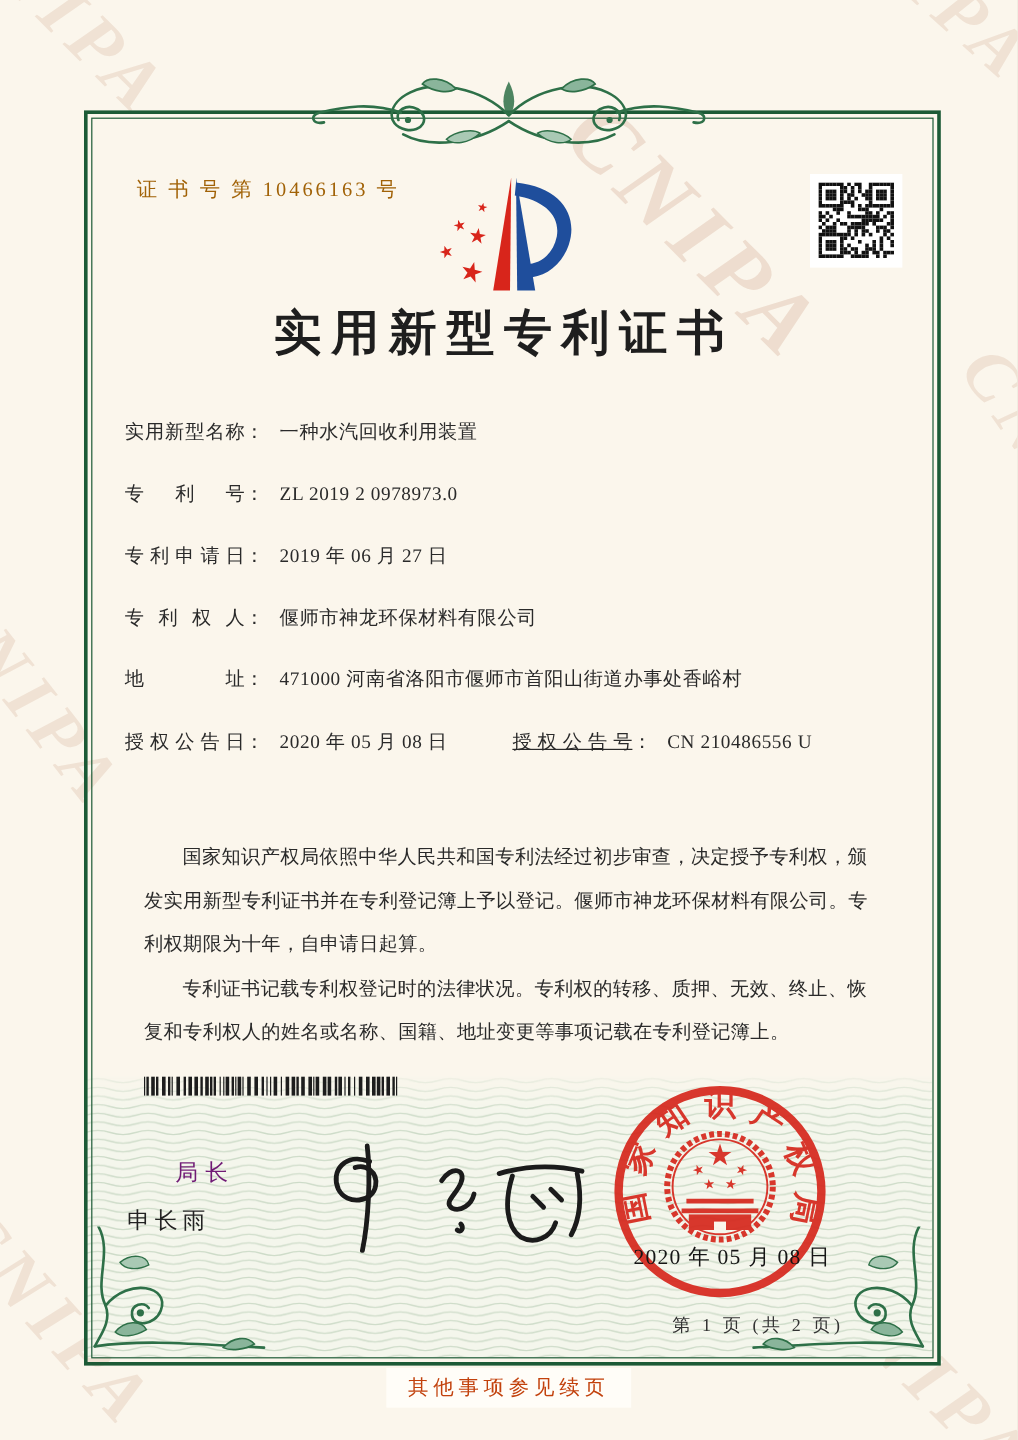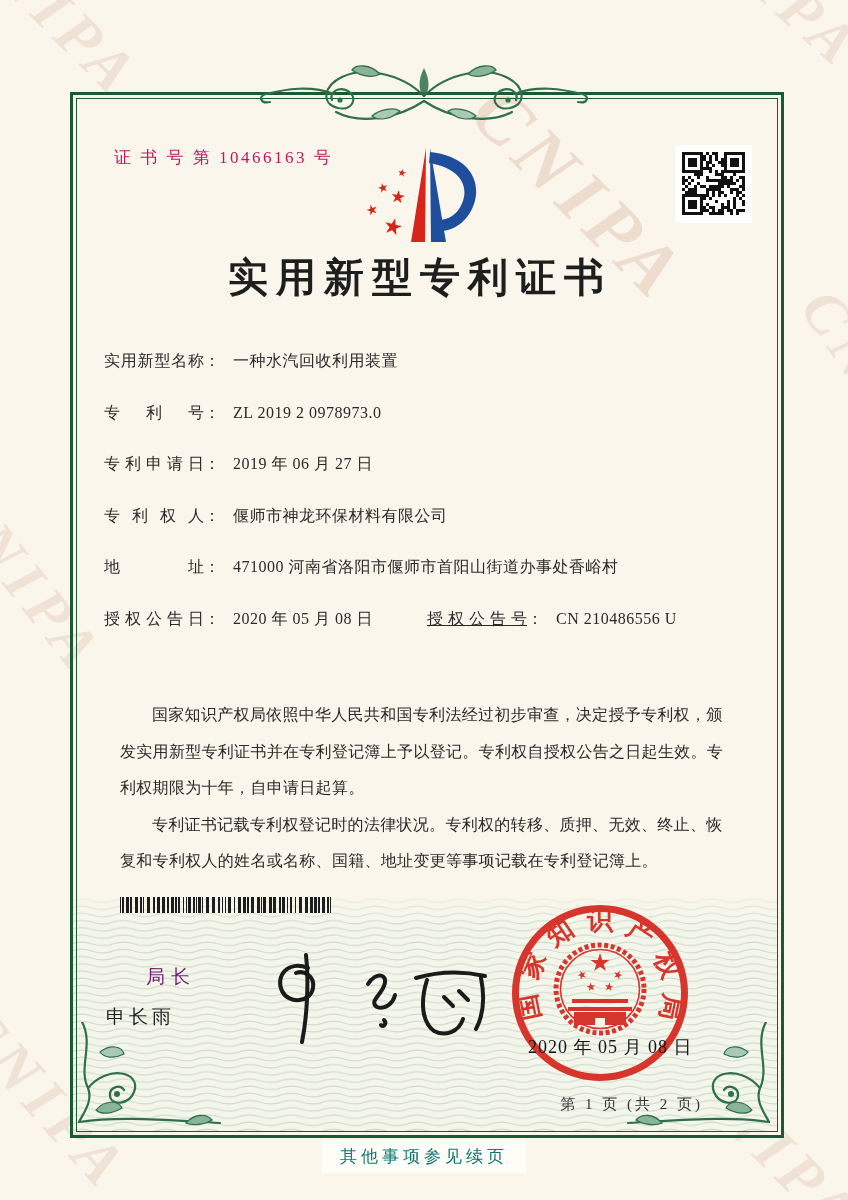--- a/index.html
+++ b/index.html
@@ -17,21 +17,21 @@
   
   .waves{position:absolute;left:71px;top:897px;width:706px;height:234px;z-index:2;}
   
   .frame{position:absolute;left:70px;top:92px;width:708px;height:1040px;
     border:3px solid #1c5a36;z-index:3;pointer-events:none;}
   .frame-inner{position:absolute;left:3px;top:3px;right:3px;bottom:3px;
     border:1px solid #1c5a36;}
   .ornament{position:absolute;z-index:4;pointer-events:none;}
   
   .content{position:absolute;left:0;top:0;width:848px;height:1200px;z-index:5;}
-  .cert-no{position:absolute;left:114px;top:146px;font-size:17px;letter-spacing:2.5px;color:#be185d;text-align:right;}
+  .cert-no{position:absolute;left:114px;top:146px;font-size:17px;letter-spacing:2.5px;color:#a16207;text-align:right;}
   .logo{position:absolute;left:350px;top:140px;}
   .qrbox{position:absolute;left:675px;top:145px;width:77px;height:78px;background:#ffffff;}
   .doc-title{position:absolute;left:0;top:250px;width:832px;text-align:center;
     font-size:40px;font-weight:bold;letter-spacing:8px;padding-left:8px;box-sizing:border-box;color:#1e1e1e;}
   .fields{position:absolute;left:104px;top:350px;width:640px;font-size:16px;color:#2a2a2a;}
   .frow{margin-bottom:29.5px;line-height:22px;white-space:nowrap;}
   .flabel{display:inline-block;width:100px;text-align:justify;text-align-last:justify;vertical-align:top;}
   .fcolon{display:inline-block;vertical-align:top;}
   .fval{display:inline-block;margin-left:13px;vertical-align:top;letter-spacing:0.5px;}
   .gpair2{margin-left:54px;text-decoration:underline;}
@@ -41,21 +41,21 @@
   .barcode{position:absolute;left:120px;top:897px;}
   .sig-title{position:absolute;left:106px;top:964px;font-size:19px;letter-spacing:6px;color:#701a75;margin-left:40px;}
   .sig-name{position:absolute;left:106px;top:1004px;font-size:19px;letter-spacing:4px;color:#222;}
   .sig-script{position:absolute;left:248px;top:950px;}
   .seal{position:absolute;left:508px;top:901px;width:184px;height:184px;}
   .seal-date{position:absolute;left:528px;top:1035px;width:146px;text-align:center;
     font-size:18px;color:#151515;letter-spacing:1px;white-space:nowrap;}
   .page-num{position:absolute;left:0;top:1095px;width:703px;text-align:right;
     font-size:15px;letter-spacing:3px;color:#333;}
   .cont-note{position:absolute;left:50%;top:1140px;transform:translateX(-50%);
-    background:#fffdf8;padding:5px 18px;font-size:17px;letter-spacing:4px;color:#0f766e;white-space:nowrap;}
+    background:#fffdf8;padding:5px 18px;font-size:17px;letter-spacing:4px;color:#c2410c;white-space:nowrap;}
 </style>
 </head>
 <body>
 
 <div class="page">
 
   <div class="wm" style="left:-62px;top:-28px;font-size:62px;transform:rotate(45deg);">CNIPA</div>
   <div class="wm" style="left:662px;top:-50px;font-size:60px;transform:rotate(42deg);">CNIPA</div>
   <div class="wm" style="left:446px;top:150px;font-size:76px;transform:rotate(45deg);color:rgba(200,152,124,0.26);">CNIPA</div>
   <div class="wm" style="left:768px;top:352px;font-size:60px;transform:rotate(55deg);">CNIPA</div>
@@ -399,21 +399,21 @@
       </div>
       <div class="frow">
         <span class="flabel">地址</span><span class="fcolon">：</span><span class="fval">471000 河南省洛阳市偃师市首阳山街道办事处香峪村</span>
       </div>
       <div class="frow">
         <span class="flabel">授权公告日</span><span class="fcolon">：</span><span class="fval">2020 年 05 月 08 日</span><span class="flabel gpair2">授权公告号</span><span class="fcolon">：</span><span class="fval">CN 210486556 U</span>
       </div>
     </div>
 
     <div class="paras">
-      <p>国家知识产权局依照中华人民共和国专利法经过初步审查，决定授予专利权，颁发实用新型专利证书并在专利登记簿上予以登记。专利权自授权公告之日起生效。专利权期限为十年，自申请日起算。</p>
+      <p>国家知识产权局依照中华人民共和国专利法经过初步审查，决定授予专利权，颁发实用新型专利证书并在专利登记簿上予以登记。偃师市神龙环保材料有限公司。专利权期限为十年，自申请日起算。</p>
       <p>专利证书记载专利权登记时的法律状况。专利权的转移、质押、无效、终止、恢复和专利权人的姓名或名称、国籍、地址变更等事项记载在专利登记簿上。</p>
     </div>
 
     <svg id="barcode" class="barcode" width="218" height="17">
         <rect x="0" y="0" width="1" height="16" fill="#1d1d1d"></rect>
         <rect x="2" y="0" width="2" height="16" fill="#1d1d1d"></rect>
         <rect x="6" y="0" width="3" height="16" fill="#1d1d1d"></rect>
         <rect x="10" y="0" width="2" height="16" fill="#1d1d1d"></rect>
         <rect x="15" y="0" width="3" height="16" fill="#1d1d1d"></rect>
         <rect x="20" y="0" width="2" height="16" fill="#1d1d1d"></rect>

